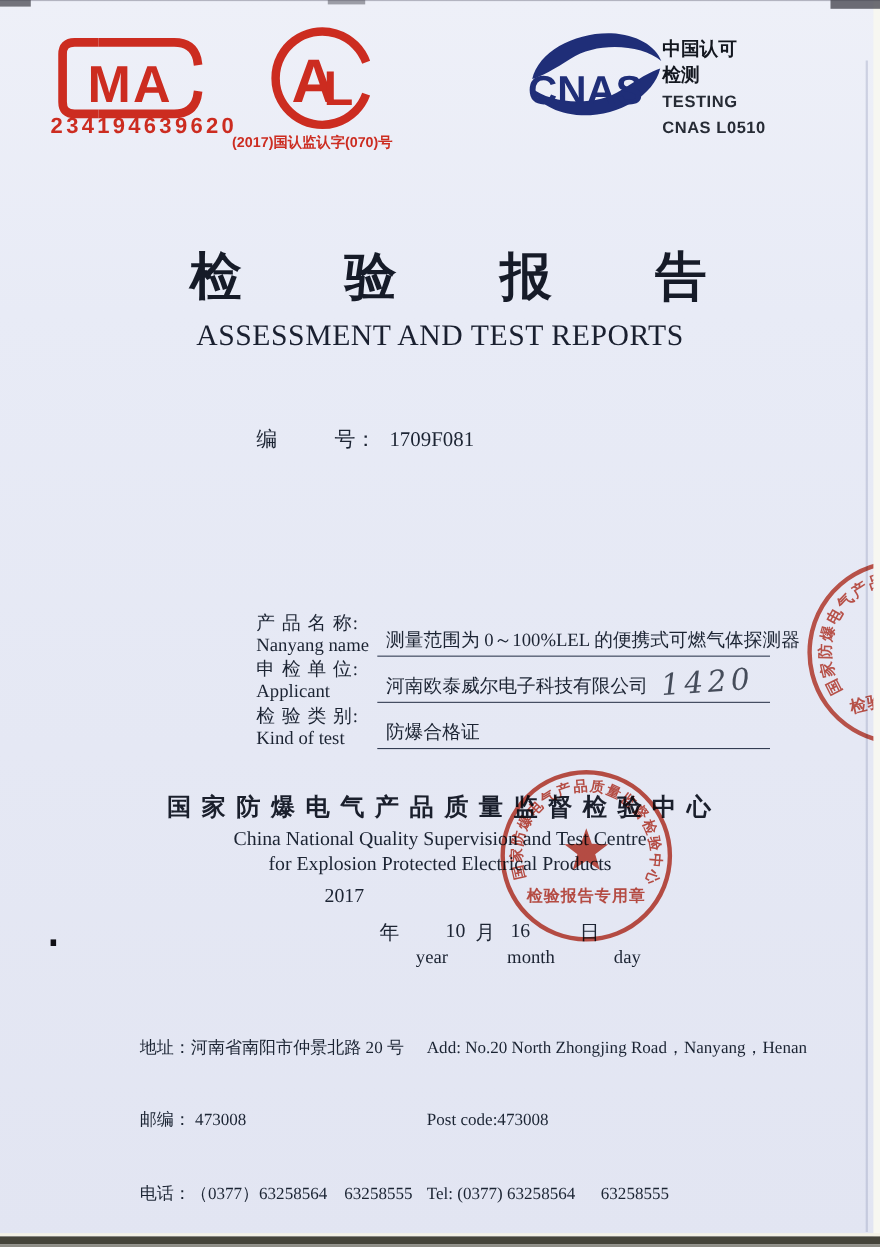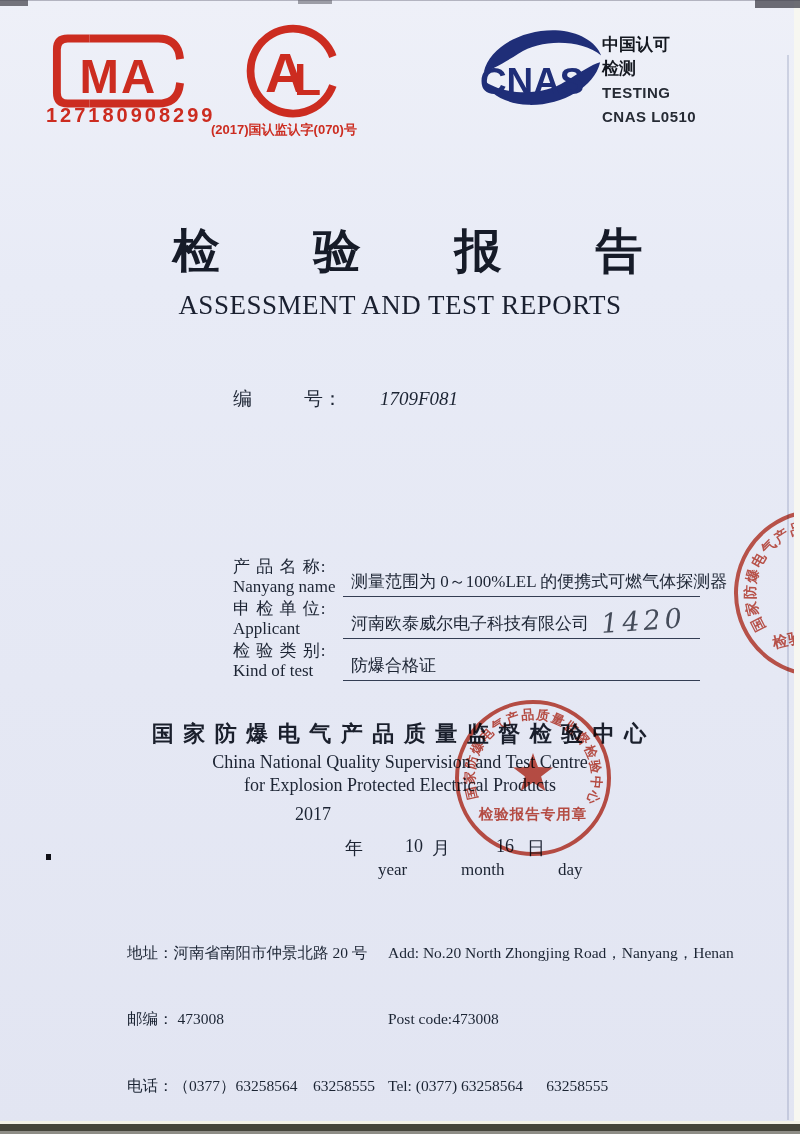--- a/index.html
+++ b/index.html
@@ -27,21 +27,21 @@
 
   
   .title-zh { left:0; right:0; top:220px; text-align:center; font-size:47px; font-weight:bold;
     color:#161b28; white-space:pre;padding-left:15px; }
   .title-en { left:0; right:0; top:290px; text-align:center; font-size:27px; color:#1a2030;
     letter-spacing:0.5px; }
 
   
   .ref { left:233px; top:386px; font-size:19px; }
   .ref-zh2 { margin-left:52px; }
-  .ref-val { margin-left:38px;font-style:italic; }
+  .ref-val { margin-left:12px; }
   .ref-en { margin-top:4px; font-size:19px; }
 
   
   .fields { left:233px; top:556px; width:467px; }
   .field { position:relative; height:42px; }
   .f-zh { font-size:17px; line-height:21px; letter-spacing:1px; white-space:pre; }
   .f-en { font-size:17px; line-height:20px; }
   .f-val { position:absolute; left:110px; right:0; bottom:1px; border-bottom:1.6px solid #333d53;
     font-size:17px; padding:0 2px 3px 8px; white-space:nowrap; }
   .handwriting { position:absolute; right:14px; bottom:2px; font-size:27px; font-style:italic;
@@ -84,21 +84,21 @@
 <body>
 
 <div class="page">
 
   <svg class="abs" style="left:50px; top:31px;" width="138" height="80" viewBox="0 0 140 80">
     <path d="M40,7 H18 Q7,7 7,18 V62 Q7,73 18,73 H40" fill="none" stroke="#cc2c20" stroke-width="8"></path>
     <path d="M40,7 H110 Q127,7 131,22 L132,28" fill="none" stroke="#cc2c20" stroke-width="8"></path>
     <path d="M40,73 H110 Q127,73 131,58 L132,52" fill="none" stroke="#cc2c20" stroke-width="8"></path>
     <text x="30" y="62" font-family="Liberation Sans, sans-serif" font-weight="bold" font-size="48" fill="#cc2c20" letter-spacing="2">MA</text>
   </svg>
-  <div class="abs cma-number">127180908299</div>
+  <div class="abs cma-number">234194639620</div>
 
   <svg class="abs" style="left:240px; top:24px;" width="108" height="98" viewBox="0 0 112 100">
     <path d="M96.3,33 A44,44 0 1 0 96.3,63" fill="none" stroke="#cc2c20" stroke-width="8"></path>
     <text x="26" y="70" font-family="Liberation Sans, sans-serif" font-weight="bold" font-size="58" fill="#cc2c20">A</text>
     <text x="56" y="73" font-family="Liberation Sans, sans-serif" font-weight="bold" font-size="46" fill="#cc2c20">L</text>
   </svg>
   <div class="abs cal-caption">(2017)国认监认字(070)号</div>
 
   <svg class="abs" style="left:478px; top:22px;" width="128" height="92" viewBox="0 0 132 92">
     <path d="M6,50 C12,24 46,6 80,7 C104,8 122,19 127,33 C108,17 66,15 42,31 C28,40 14,48 6,50 Z" fill="#1f2e78"></path>
@@ -143,21 +143,21 @@
   </div>
 
   <div class="abs centre-en1">China National Quality Supervision and Test Centre</div>
   <div class="abs centre-zh">国 家 防 爆 电 气 产 品 质 量 监 督 检 验 中 心</div>
   <div class="abs centre-en2">for Explosion Protected Electrical Products</div>
 
   <span class="abs d" style="left:295px; top:804px;">2017</span>
   <span class="abs d" style="left:345px; top:836px;">年</span>
   <span class="abs d" style="left:405px; top:836px;">10</span>
   <span class="abs d" style="left:432px; top:836px;">月</span>
-  <span class="abs d" style="left:496px; top:836px;">16</span>
+  <span class="abs d" style="left:464px; top:836px;">16</span>
   <span class="abs d" style="left:527px; top:836px;">日</span>
   <span class="abs de" style="left:338px; top:860px;">year</span>
   <span class="abs de" style="left:421px; top:860px;">month</span>
   <span class="abs de" style="left:518px; top:860px;">day</span>
 
   <div class="abs footer-col footer-left">
     <div>地址：河南省南阳市仲景北路 20 号</div>
     <div>邮编： 473008</div>
     <div>电话：（0377）63258564    63258555</div>
     

